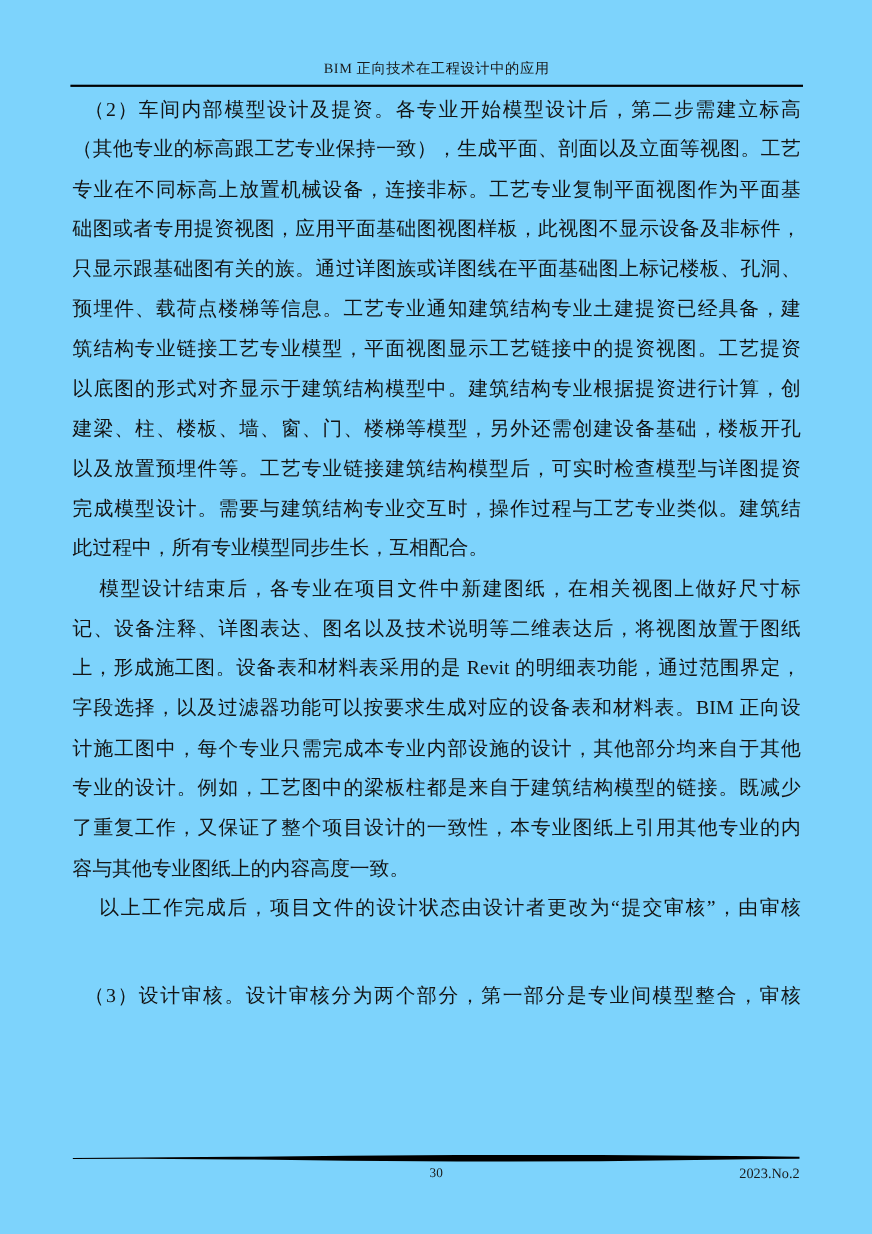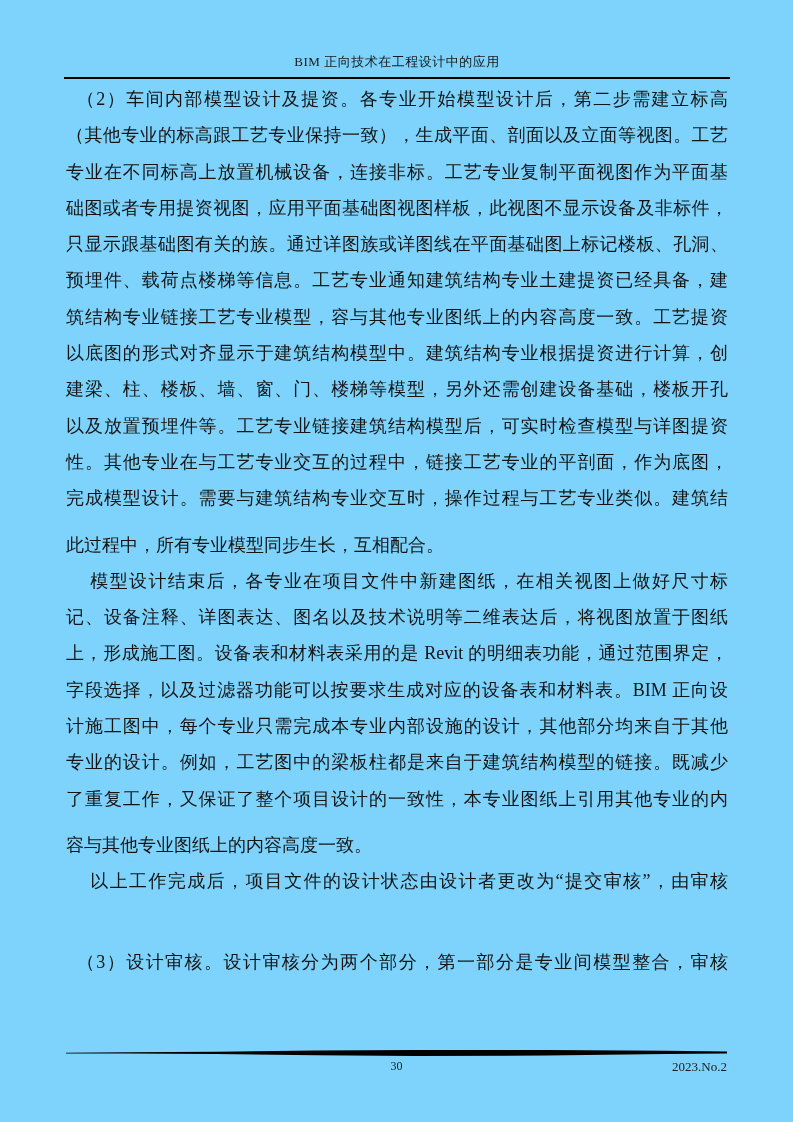--- a/index.html
+++ b/index.html
@@ -44,21 +44,20 @@
   }
   .para { margin: 0; padding: 0; }
   .line {
     text-align: justify;
     text-align-last: justify;
     text-justify: inter-character;
     height: 36.3px;
   }
   .line.endline {
     text-align-last: left;
-    margin-top: 10px;
   }
   .footer-bar {
     position: absolute;
     top: 1049px;
     left: 66px;
     display: block;
   }
   .footer-row {
     position: absolute;
     top: 1059px;
@@ -94,25 +93,24 @@
   </div>
 
   <div class="document-body">
       <div class="para">
         <div class="line" style="text-indent: 0.6em;">（2）车间内部模型设计及提资。各专业开始模型设计后，第二步需建立标高</div>
         <div class="line">（其他专业的标高跟工艺专业保持一致），生成平面、剖面以及立面等视图。工艺</div>
         <div class="line">专业在不同标高上放置机械设备，连接非标。工艺专业复制平面视图作为平面基</div>
         <div class="line">础图或者专用提资视图，应用平面基础图视图样板，此视图不显示设备及非标件，</div>
         <div class="line">只显示跟基础图有关的族。通过详图族或详图线在平面基础图上标记楼板、孔洞、</div>
         <div class="line">预埋件、载荷点楼梯等信息。工艺专业通知建筑结构专业土建提资已经具备，建</div>
-        <div class="line">筑结构专业链接工艺专业模型，容与其他专业图纸上的内容高度一致。工艺提资</div>
+        <div class="line">筑结构专业链接工艺专业模型，平面视图显示工艺链接中的提资视图。工艺提资</div>
         <div class="line">以底图的形式对齐显示于建筑结构模型中。建筑结构专业根据提资进行计算，创</div>
         <div class="line">建梁、柱、楼板、墙、窗、门、楼梯等模型，另外还需创建设备基础，楼板开孔</div>
         <div class="line">以及放置预埋件等。工艺专业链接建筑结构模型后，可实时检查模型与详图提资</div>
-        <div class="line">性。其他专业在与工艺专业交互的过程中，链接工艺专业的平剖面，作为底图，</div>
         <div class="line">完成模型设计。需要与建筑结构专业交互时，操作过程与工艺专业类似。建筑结</div>
         <div class="line endline">此过程中，所有专业模型同步生长，互相配合。</div>
       </div>
       <div class="para">
         <div class="line" style="text-indent: 1.35em;">模型设计结束后，各专业在项目文件中新建图纸，在相关视图上做好尺寸标</div>
         <div class="line">记、设备注释、详图表达、图名以及技术说明等二维表达后，将视图放置于图纸</div>
         <div class="line">上，形成施工图。设备表和材料表采用的是 Revit 的明细表功能，通过范围界定，</div>
         <div class="line">字段选择，以及过滤器功能可以按要求生成对应的设备表和材料表。BIM 正向设</div>
         <div class="line">计施工图中，每个专业只需完成本专业内部设施的设计，其他部分均来自于其他</div>
         <div class="line">专业的设计。例如，工艺图中的梁板柱都是来自于建筑结构模型的链接。既减少</div>

